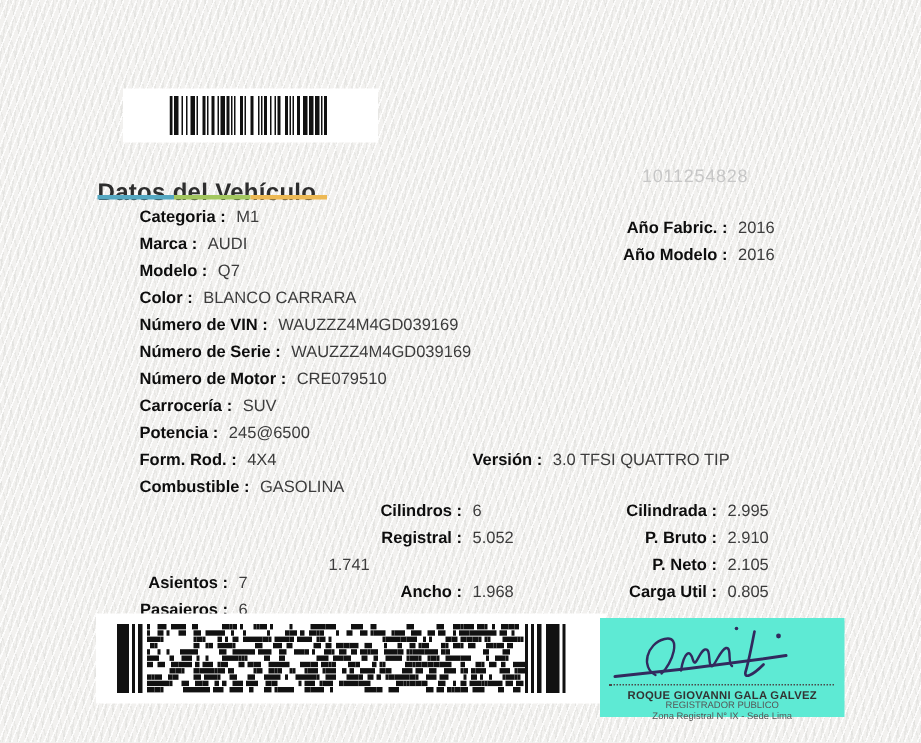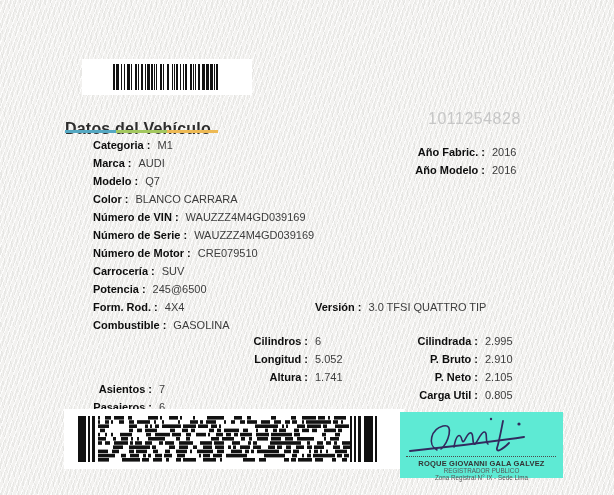--- a/index.html
+++ b/index.html
@@ -17,21 +17,21 @@
       repeating-linear-gradient(76deg, rgba(226,226,223,0.55) 0 1px, rgba(0,0,0,0) 1px 6px);
   }
   .abs{position:absolute;}
   
   .bc-panel{left:82px;top:59px;width:170px;height:36px;background:#fff;}
   .bc1d{position:absolute;left:31px;top:5px;width:106px;height:26px;}
   
   .title{left:65px;top:120px;font-size:16px;font-weight:bold;color:#2d2d2d;letter-spacing:.2px;}
   .underline{left:65px;top:130px;width:153px;height:3px;display:flex;}
   .underline span{flex:1;height:3px;}
-  .serial{left:428px;top:110px;font-size:16px;color:#c7c7c7;letter-spacing:.5px;}
+  .serial{left:428px;top:110px;font-size:12px;color:#c7c7c7;letter-spacing:.5px;}
   
   .fields-left{left:65px;top:136px;}
   .frow{height:18px;line-height:18px;white-space:nowrap;font-size:11px;margin-left:28px;}
   .flabel{font-weight:bold;color:#0d0d0d;}
   .fvalue{color:#3c3c3c;margin-left:7px;}
   .fields-right{left:372px;top:143px;width:160px;}
   .rrow{display:flex;height:18px;line-height:18px;font-size:11px;white-space:nowrap;}
   .rlabel{flex:1;text-align:right;font-weight:bold;color:#0d0d0d;}
   .rvalue{width:40px;margin-left:7px;color:#3c3c3c;}
   .version-row{left:315px;top:300px;height:14px;line-height:14px;font-size:11px;white-space:nowrap;}
@@ -152,26 +152,29 @@
       <span class="svalue">2</span>
     </div>
 </div>
 
 <div class="abs spec-col col2">
   <div class="srow">
       <span class="slabel">Cilindros :</span>
       <span class="svalue">6</span>
     </div>
   <div class="srow">
-      <span class="slabel">Longitud :</span>
+      <span class="slabel">Registral :</span>
       <span class="svalue">5.052</span>
     </div>
   <div class="srow">
-      <span class="slabel">Altura :</span>
       <span class="svalue">1.741</span>
+    </div>
+  <div class="srow">
+      <span class="slabel">Ancho :</span>
+      <span class="svalue">1.968</span>
     </div>
 </div>
 
 <div class="abs spec-col col3">
   <div class="srow">
       <span class="slabel">Cilindrada :</span>
       <span class="svalue">2.995</span>
     </div>
   <div class="srow">
       <span class="slabel">P. Bruto :</span>

